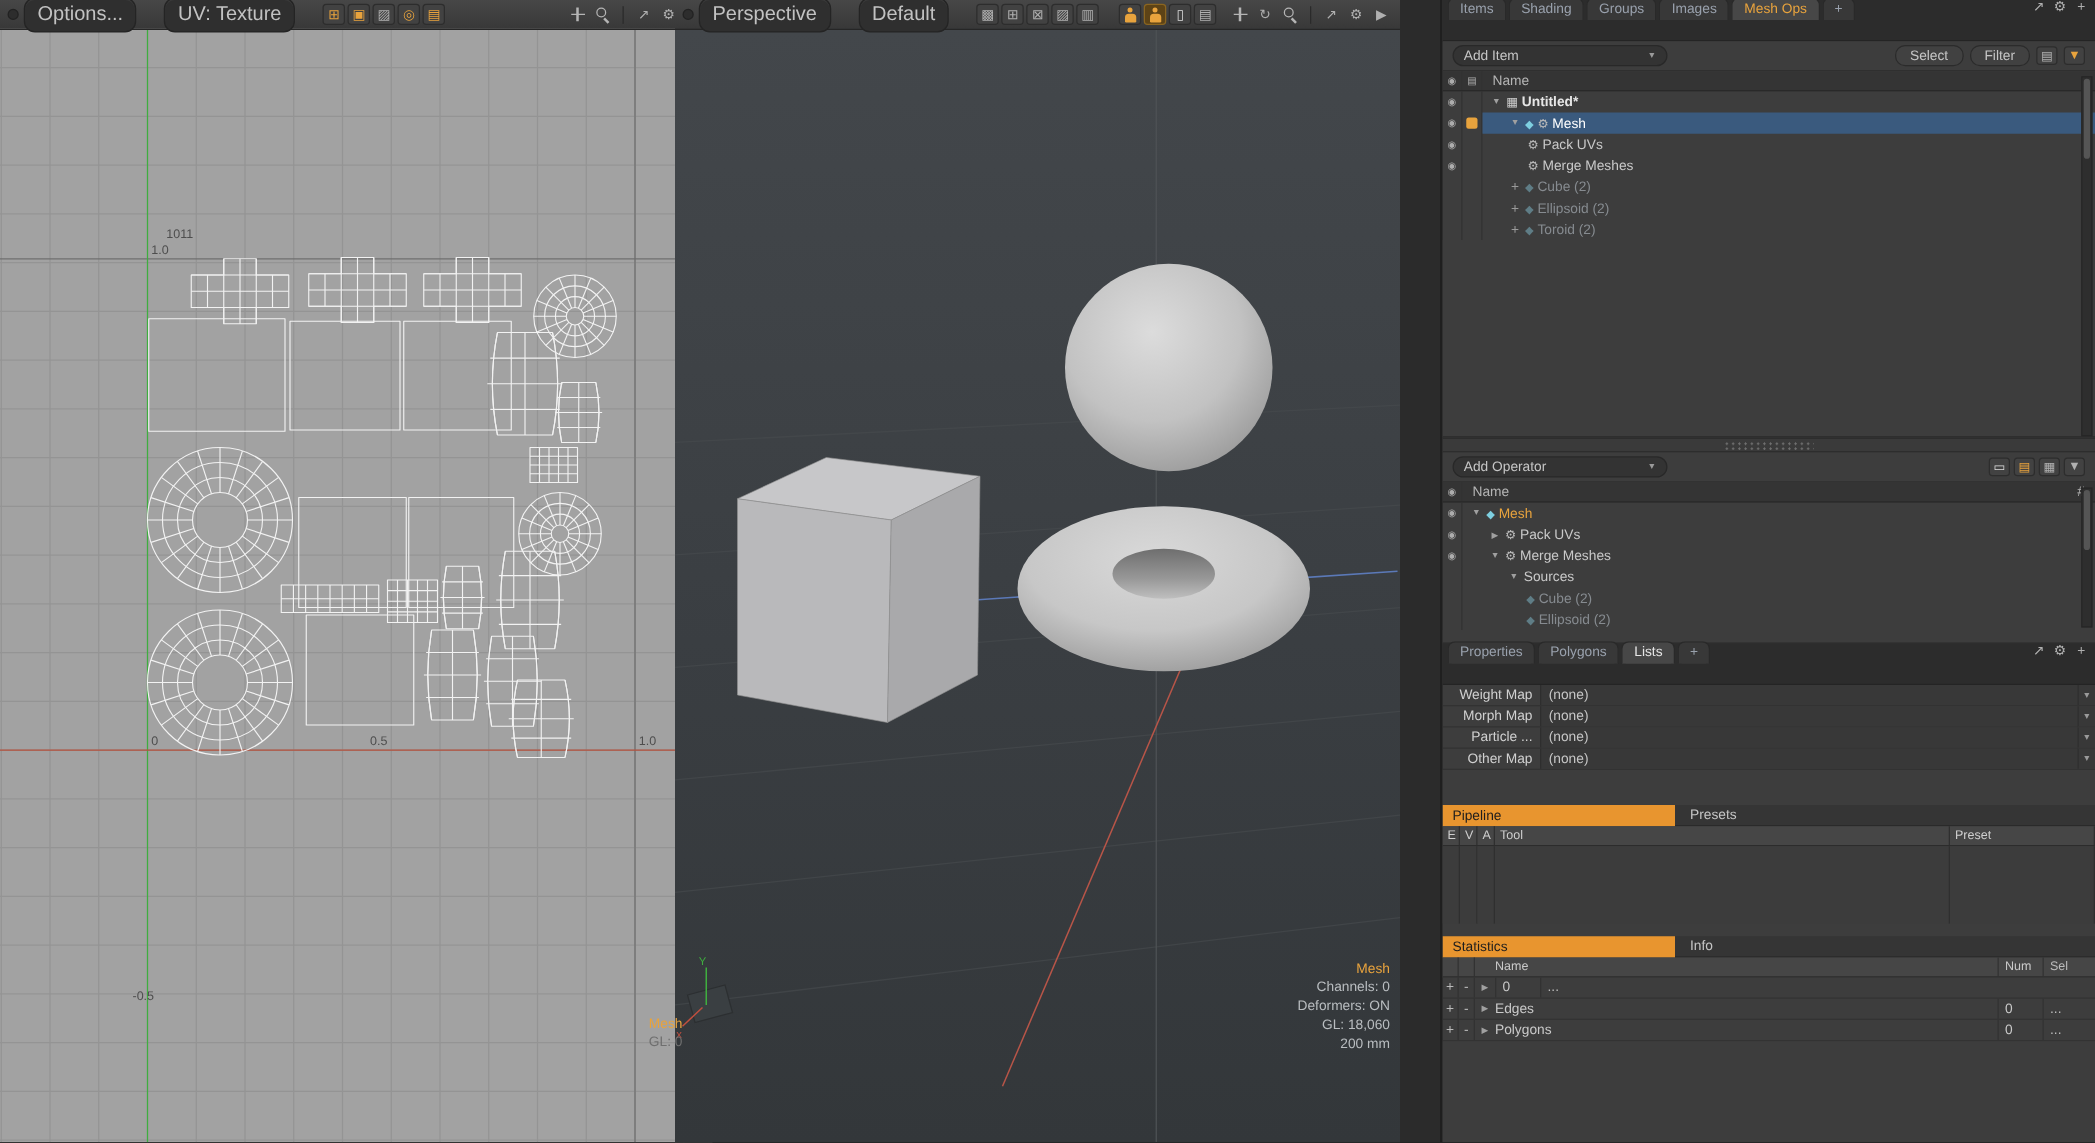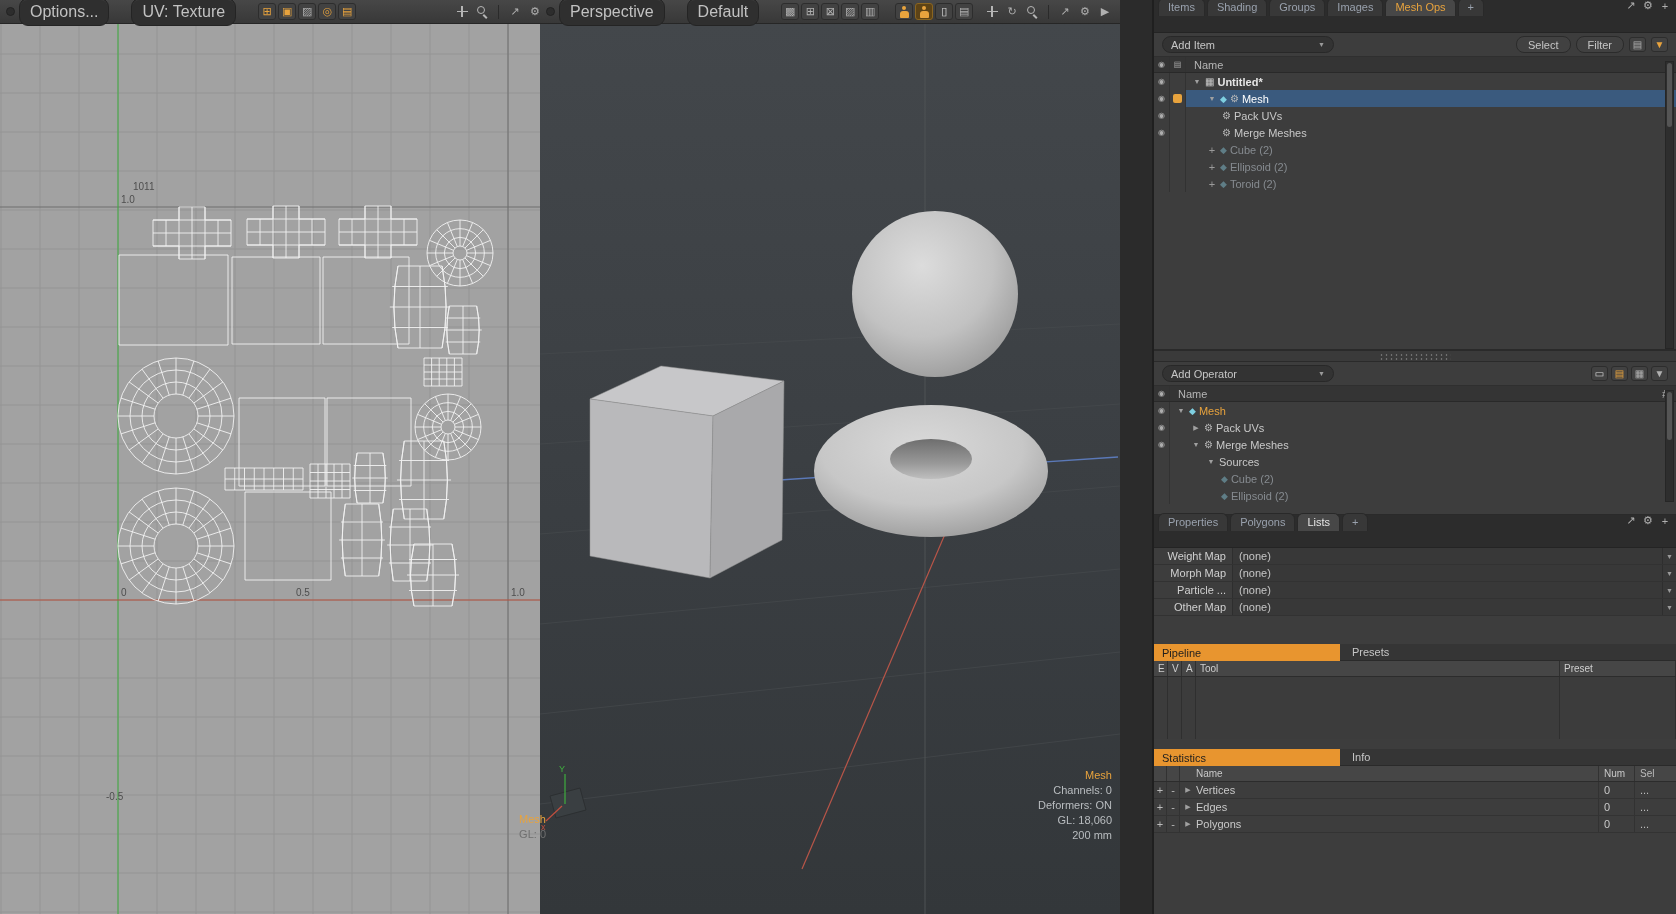--- a/index.html
+++ b/index.html
@@ -759,21 +759,20 @@
         <span class="stat-arrow"></span>
         <span class="stat-name">Name</span>
         <span class="stat-num">Num</span>
         <span class="stat-sel">Sel</span>
       </div>
     <div id="stats-rows">
         <div class="stat-row">
           <span class="stat-cell">+</span>
           <span class="stat-cell">-</span>
           <span class="stat-arrow">▶</span>
-          <span class="stat-name">Vertices</span>
           <span class="stat-num">0</span>
           <span class="stat-sel">...</span>
         </div>
         <div class="stat-row">
           <span class="stat-cell">+</span>
           <span class="stat-cell">-</span>
           <span class="stat-arrow">▶</span>
           <span class="stat-name">Edges</span>
           <span class="stat-num">0</span>
           <span class="stat-sel">...</span>

